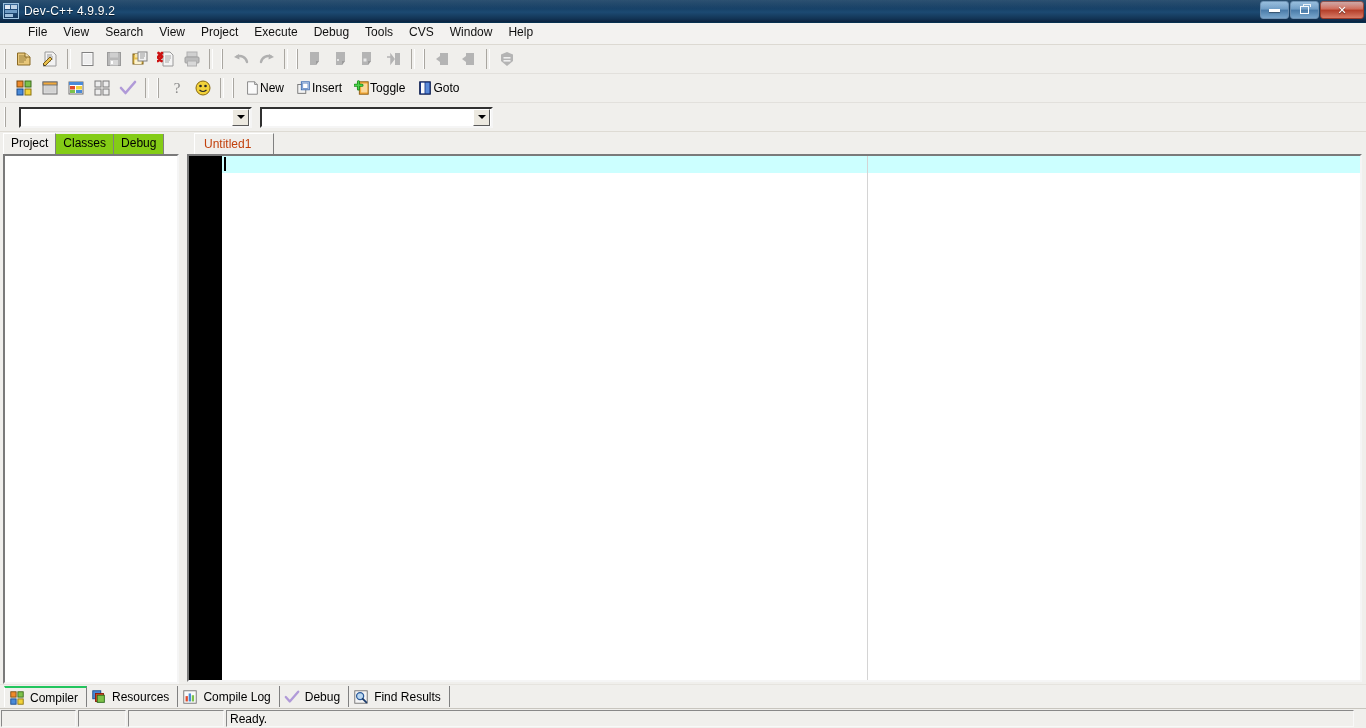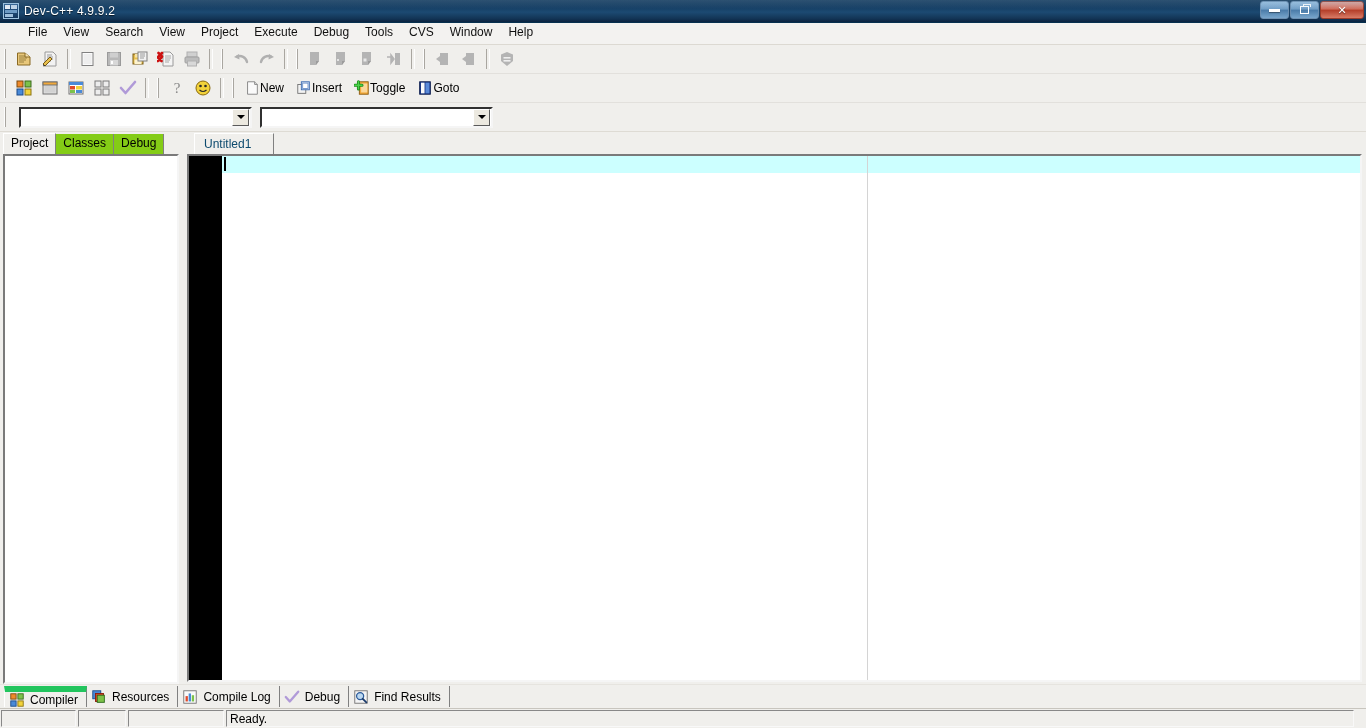--- a/index.html
+++ b/index.html
@@ -188,21 +188,21 @@
 
   .rightpane {
     flex: 1 1 auto; display: flex; flex-direction: column; min-width: 0;
     background: #f0efec;
   }
   .edit-tabstrip {
     height: 22px; display: flex; align-items: flex-end; flex: 0 0 auto;
     padding-left: 7px; box-sizing: border-box;
   }
   .edit-tab {
-    font-size: 12px; color: #0c4a6e; padding: 3px 22px 3px 9px; line-height: 14px;
+    font-size: 12px; color: #c2410c; padding: 3px 22px 3px 9px; line-height: 14px;
     background: #f0efec; border-right: 1px solid #808080;
     border-top: 1px solid #fff; border-left: 1px solid #fff;
     white-space: nowrap; height: 21px; box-sizing: border-box;
   }
   .editor-frame {
     flex: 1 1 auto; margin: 0 4px 2px 0;
     border: 2px solid #f5f5f5;
     border-top-color: #7a7a7a; border-left-color: #7a7a7a;
     background: #fff; display: flex; min-height: 0; position: relative;
     box-sizing: border-box; overflow: hidden;
@@ -229,21 +229,21 @@
     height: 24px; background: #f0efec; display: flex; align-items: center;
     flex: 0 0 auto; padding-left: 4px; box-sizing: border-box;
     border-top: 1px solid #e6e4df;
   }
   .btab {
     display: flex; align-items: center; gap: 5px;
     font-size: 12px; color: #000; padding: 2px 8px 2px 4px; height: 21px;
     border-right: 1px solid #808080; box-sizing: border-box;
     white-space: nowrap;
   }
-  .btab.active { border-top: 6px solid #22c55e; border-left: 1px solid #fff; }
+  .btab.active { border-top: 2px solid #22c55e; border-left: 1px solid #fff; }
 
   
   .statusbar {
     height: 20px; background: #f0efec; display: flex; align-items: stretch;
     flex: 0 0 auto; border-top: 1px solid #c8c5be; padding: 1px 12px 1px 1px;
     box-sizing: border-box;
   }
   .sb-cell {
     background: #f0efec; margin-right: 2px;
     border: 1px solid #f8f8f8; border-top-color: #888; border-left-color: #888;

